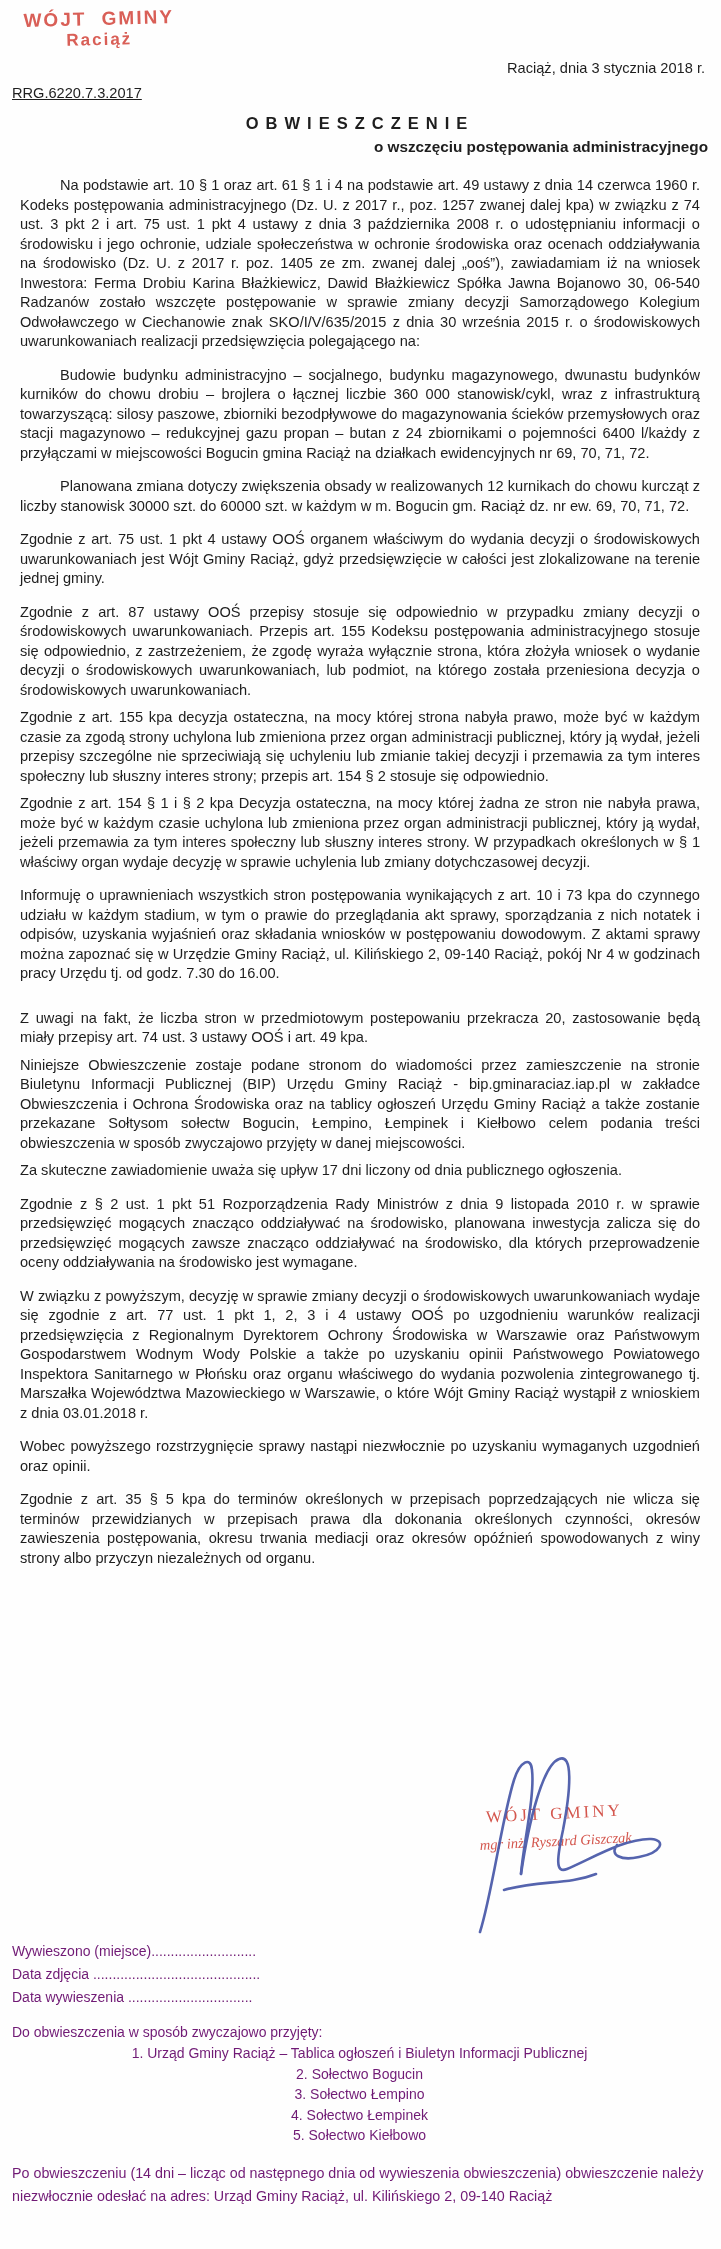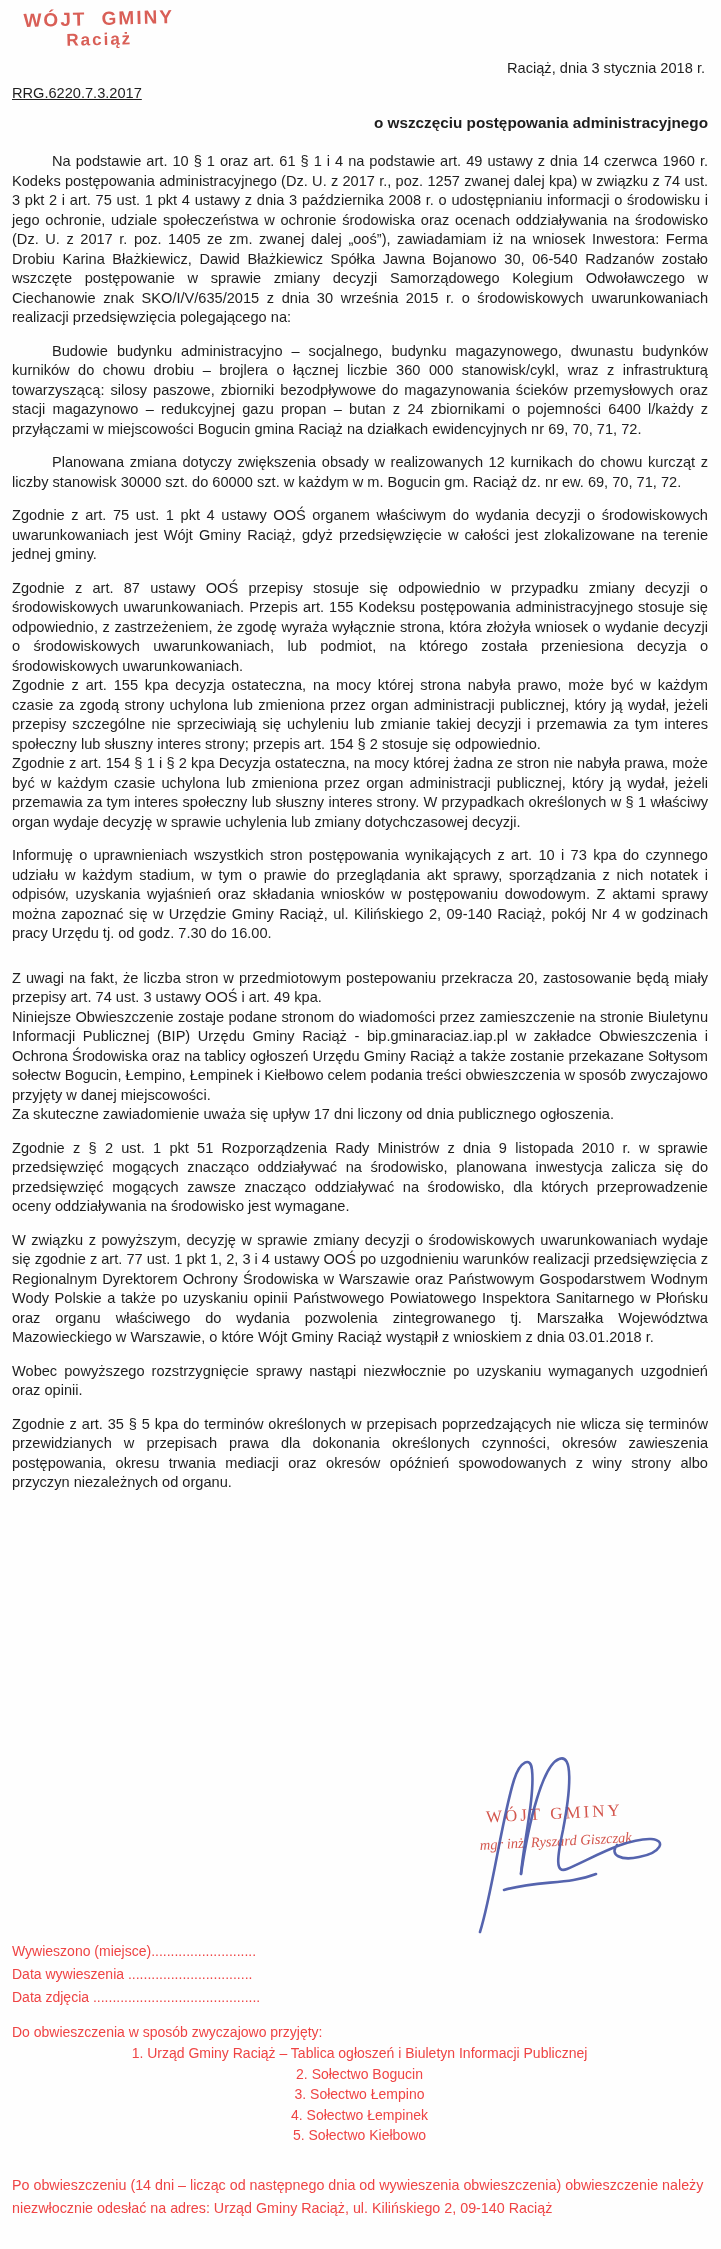--- a/index.html
+++ b/index.html
@@ -29,59 +29,60 @@
   .doc-body{position:absolute;top:114px;left:12px;right:13px;}
   .doc-title{
     text-align:center;font-weight:bold;font-size:16.5px;
     letter-spacing:7px;margin:0 0 5px 0;
   }
   .doc-subtitle{
     text-align:right;font-weight:bold;font-size:15.3px;
     margin:0 0 20px 0;
   }
   .par{
-    margin:0;font-size:14.6px;line-height:19.5px;
+    margin:8px;font-size:14.6px;line-height:19.5px;
     text-align:justify;
   }
   .par.indent{text-indent:40px;}
   .par.gap{margin-top:14px;}
   .par.gap-lg{margin-top:25px;}
   
   .signature{position:absolute;left:410px;top:1752px;width:290px;height:185px;}
   .sig-stamp{
     position:absolute;left:0;top:52px;width:100%;
     color:#d4574e;text-align:center;
     font-family:"Liberation Serif", serif;
     transform:rotate(-3deg);
   }
   .sig-stamp .s1{font-size:17px;letter-spacing:3px;margin-bottom:9px;}
   .sig-stamp .s2{font-size:14.5px;font-style:italic;}
   .sig-svg{position:absolute;left:0;top:0;width:100%;height:100%;}
   
-  .footer{position:absolute;left:12px;right:14px;top:1940px;font-size:14px;color:#ef4444;}
+  .footer{position:absolute;left:12px;right:14px;top:1940px;font-size:14px;color:#701a75;}
   .post-field{line-height:23px;}
   .dist-heading{margin-top:13px;line-height:21px;}
   .dist-item{line-height:20.5px;text-align:center;}
-  .return-note{margin-top:28px;font-size:14.3px;line-height:23px;text-align:left;}
+  .return-note{margin-top:16px;font-size:14.3px;line-height:23px;text-align:left;}
 </style>
 </head>
 <body>
 
 <div class="page">
 
   <div class="stamp-top">
     <div class="l1">WÓJT GMINY</div>
     <div class="l2">Raciąż</div>
   </div>
 
   <div class="date-line">Raciąż, dnia 3 stycznia 2018 r.</div>
 
   <div class="ref-line">RRG.6220.7.3.2017</div>
 
   <div class="doc-body">
+    <div class="doc-title">OBWIESZCZENIE</div>
     <div class="doc-subtitle">o wszczęciu postępowania administracyjnego</div>
 
     <p class="par indent">Na podstawie art. 10 § 1 oraz art. 61 § 1 i 4 na podstawie art. 49 ustawy z dnia 14 czerwca 1960 r. Kodeks postępowania administracyjnego (Dz. U. z 2017 r., poz. 1257 zwanej dalej kpa) w związku z 74 ust. 3 pkt 2 i art. 75 ust. 1 pkt 4 ustawy z dnia 3 października 2008 r. o udostępnianiu informacji o środowisku i jego ochronie, udziale społeczeństwa w ochronie środowiska oraz ocenach oddziaływania na środowisko (Dz. U. z 2017 r. poz. 1405 ze zm. zwanej dalej „ooś”), zawiadamiam iż na wniosek Inwestora: Ferma Drobiu Karina Błażkiewicz, Dawid Błażkiewicz Spółka Jawna Bojanowo 30, 06-540 Radzanów zostało wszczęte postępowanie w sprawie zmiany decyzji Samorządowego Kolegium Odwoławczego w Ciechanowie znak SKO/I/V/635/2015 z dnia 30 września 2015 r. o środowiskowych uwarunkowaniach realizacji przedsięwzięcia polegającego na:</p>
     <p class="par indent gap">Budowie budynku administracyjno – socjalnego, budynku magazynowego, dwunastu budynków kurników do chowu drobiu – brojlera o łącznej liczbie 360 000 stanowisk/cykl, wraz z infrastrukturą towarzyszącą: silosy paszowe, zbiorniki bezodpływowe do magazynowania ścieków przemysłowych oraz stacji magazynowo – redukcyjnej gazu propan – butan z 24 zbiornikami o pojemności 6400 l/każdy z przyłączami w miejscowości Bogucin gmina Raciąż na działkach ewidencyjnych nr 69, 70, 71, 72.</p>
     <p class="par indent gap">Planowana zmiana dotyczy zwiększenia obsady w realizowanych 12 kurnikach do chowu kurcząt z liczby stanowisk 30000 szt. do 60000 szt. w każdym w m. Bogucin gm. Raciąż dz. nr ew. 69, 70, 71, 72.</p>
     <p class="par gap">Zgodnie z art. 75 ust. 1 pkt 4 ustawy OOŚ organem właściwym do wydania decyzji o środowiskowych uwarunkowaniach jest Wójt Gminy Raciąż, gdyż przedsięwzięcie w całości jest zlokalizowane na terenie jednej gminy.</p>
     <p class="par gap">Zgodnie z art. 87 ustawy OOŚ przepisy stosuje się odpowiednio w przypadku zmiany decyzji o środowiskowych uwarunkowaniach. Przepis art. 155 Kodeksu postępowania administracyjnego stosuje się odpowiednio, z zastrzeżeniem, że zgodę wyraża wyłącznie strona, która złożyła wniosek o wydanie decyzji o środowiskowych uwarunkowaniach, lub podmiot, na którego została przeniesiona decyzja o środowiskowych uwarunkowaniach.</p>
     <p class="par">Zgodnie z art. 155 kpa decyzja ostateczna, na mocy której strona nabyła prawo, może być w każdym czasie za zgodą strony uchylona lub zmieniona przez organ administracji publicznej, który ją wydał, jeżeli przepisy szczególne nie sprzeciwiają się uchyleniu lub zmianie takiej decyzji i przemawia za tym interes społeczny lub słuszny interes strony; przepis art. 154 § 2 stosuje się odpowiednio.</p>
     <p class="par">Zgodnie z art. 154 § 1 i § 2 kpa Decyzja ostateczna, na mocy której żadna ze stron nie nabyła prawa, może być w każdym czasie uchylona lub zmieniona przez organ administracji publicznej, który ją wydał, jeżeli przemawia za tym interes społeczny lub słuszny interes strony. W przypadkach określonych w § 1 właściwy organ wydaje decyzję w sprawie uchylenia lub zmiany dotychczasowej decyzji.</p>
     <p class="par gap">Informuję o uprawnieniach wszystkich stron postępowania wynikających z art. 10 i 73 kpa do czynnego udziału w każdym stadium, w tym o prawie do przeglądania akt sprawy, sporządzania z nich notatek i odpisów, uzyskania wyjaśnień oraz składania wniosków w postępowaniu dowodowym. Z aktami sprawy można zapoznać się w Urzędzie Gminy Raciąż, ul. Kilińskiego 2, 09-140 Raciąż, pokój Nr 4 w godzinach pracy Urzędu tj. od godz. 7.30 do 16.00.</p>
@@ -103,22 +104,22 @@
       <g fill="none" stroke="#4757a8" stroke-width="2.6" stroke-linecap="round" opacity="0.92">
         <path d="M70 180 C82 142 92 66 104 28 C110 9 121 4 122 18 C125 44 113 94 111 122"></path>
         <path d="M111 122 C119 68 133 13 149 7 C163 1 161 36 153 78 C147 106 145 122 157 117 C179 108 215 86 241 87 C257 88 251 101 229 105 C211 109 199 103 207 93"></path>
         <path d="M94 138 C128 128 158 133 186 122"></path>
       </g>
     </svg>
   </div>
 
   <div class="footer">
     <div class="post-field">Wywieszono (miejsce)...........................</div>
+    <div class="post-field">Data zdjęcia ...........................................</div>
     <div class="post-field">Data wywieszenia ................................</div>
-    <div class="post-field">Data zdjęcia ...........................................</div>
 
     <div class="dist-heading">Do obwieszczenia w sposób zwyczajowo przyjęty:</div>
     <div class="dist-item">1. Urząd Gminy Raciąż – Tablica ogłoszeń i Biuletyn Informacji Publicznej</div>
     <div class="dist-item">2. Sołectwo Bogucin</div>
     <div class="dist-item">3. Sołectwo Łempino</div>
     <div class="dist-item">4. Sołectwo Łempinek</div>
     <div class="dist-item">5. Sołectwo Kiełbowo</div>
 
     <div class="return-note">Po obwieszczeniu (14 dni – licząc od następnego dnia od wywieszenia obwieszczenia) obwieszczenie należy niezwłocznie odesłać na adres: Urząd Gminy Raciąż, ul. Kilińskiego 2, 09-140 Raciąż</div>
   </div>

